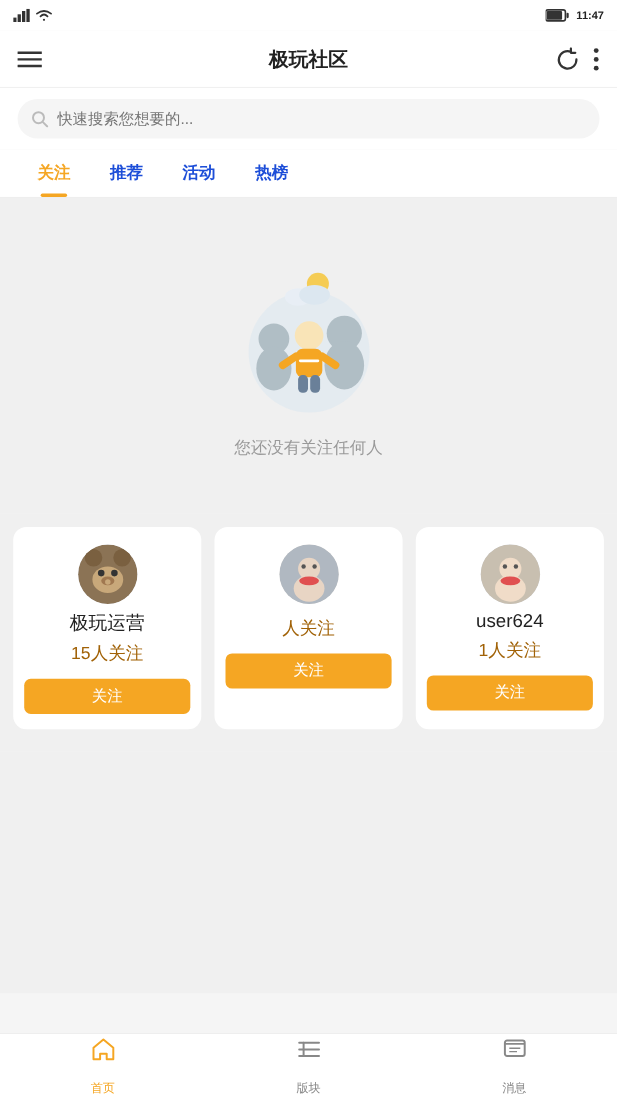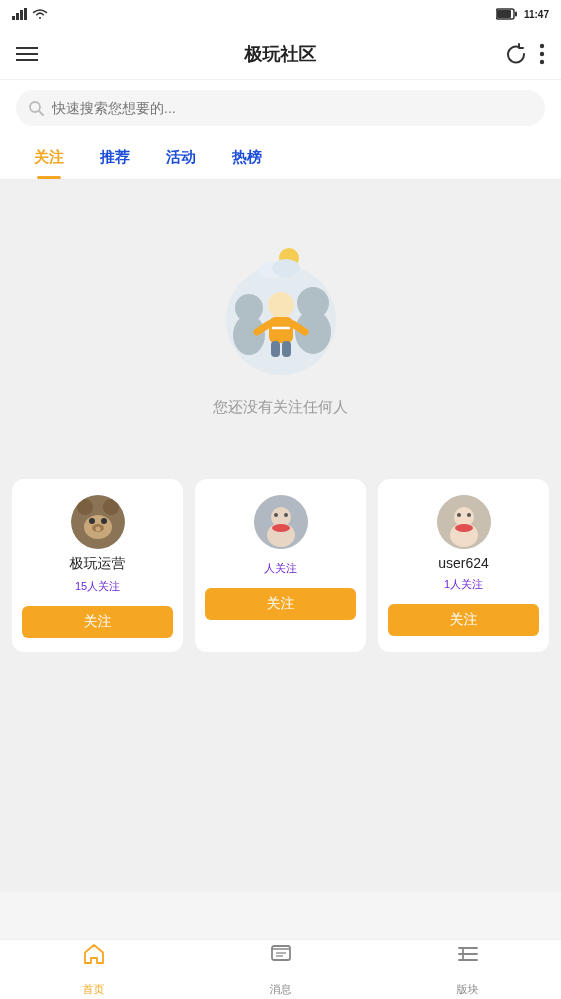--- a/index.html
+++ b/index.html
@@ -152,28 +152,28 @@
       width: 54px;
       height: 54px;
       border-radius: 50%;
       overflow: hidden;
       background: #ccc;
       display: flex;
       align-items: center;
       justify-content: center;
     }
     .suggest-name {
-      font-size: 14px;
+      font-size: 17px;
       color: #222;
       font-weight: 500;
       text-align: center;
     }
     .suggest-followers {
-      font-size: 11px;
-      color: #6d28d9;
+      font-size: 16px;
+      color: #a16207;
       text-align: right;
     }
     .follow-btn {
       margin-top: 6px;
       background: #f5a623;
       color: #fff;
       border: none;
       border-radius: 6px;
       font-size: 14px;
       font-weight: 500;
@@ -387,32 +387,32 @@
 
   <div class="bottom-nav-item active">
     <svg width="24" height="24" viewBox="0 0 24 24" fill="none">
       <path d="M3 10.5L12 3l9 7.5V21H15v-5h-6v5H3V10.5z" stroke="#f5a623" stroke-width="1.8" stroke-linejoin="round" fill="none"></path>
     </svg>
     <span class="bottom-nav-label" style="color:#f5a623;">首页</span>
   </div>
 
   <div class="bottom-nav-item">
     <svg width="24" height="24" viewBox="0 0 24 24" fill="none">
+      <line x1="3" y1="6" x2="21" y2="6" stroke="#888" stroke-width="1.8" stroke-linecap="round"></line>
+      <line x1="3" y1="12" x2="21" y2="12" stroke="#888" stroke-width="1.8" stroke-linecap="round"></line>
+      <line x1="3" y1="18" x2="21" y2="18" stroke="#888" stroke-width="1.8" stroke-linecap="round"></line>
+      <line x1="7" y1="6" x2="7" y2="18" stroke="#888" stroke-width="1.8" stroke-linecap="round"></line>
+    </svg>
+    <span class="bottom-nav-label">版块</span>
+  </div>
+
+  <div class="bottom-nav-item">
+    <svg width="24" height="24" viewBox="0 0 24 24" fill="none">
       <rect x="3" y="4" width="18" height="14" rx="2" stroke="#888" stroke-width="1.8"></rect>
       <line x1="3" y1="7" x2="21" y2="7" stroke="#888" stroke-width="1.5"></line>
       <line x1="7" y1="11" x2="17" y2="11" stroke="#888" stroke-width="1.3"></line>
       <line x1="7" y1="14" x2="14" y2="14" stroke="#888" stroke-width="1.3"></line>
     </svg>
     <span class="bottom-nav-label">消息</span>
   </div>
 
-  <div class="bottom-nav-item">
-    <svg width="24" height="24" viewBox="0 0 24 24" fill="none">
-      <line x1="3" y1="6" x2="21" y2="6" stroke="#888" stroke-width="1.8" stroke-linecap="round"></line>
-      <line x1="3" y1="12" x2="21" y2="12" stroke="#888" stroke-width="1.8" stroke-linecap="round"></line>
-      <line x1="3" y1="18" x2="21" y2="18" stroke="#888" stroke-width="1.8" stroke-linecap="round"></line>
-      <line x1="7" y1="6" x2="7" y2="18" stroke="#888" stroke-width="1.8" stroke-linecap="round"></line>
-    </svg>
-    <span class="bottom-nav-label">版块</span>
-  </div>
-
 
 </div>
 
 </body></html>

